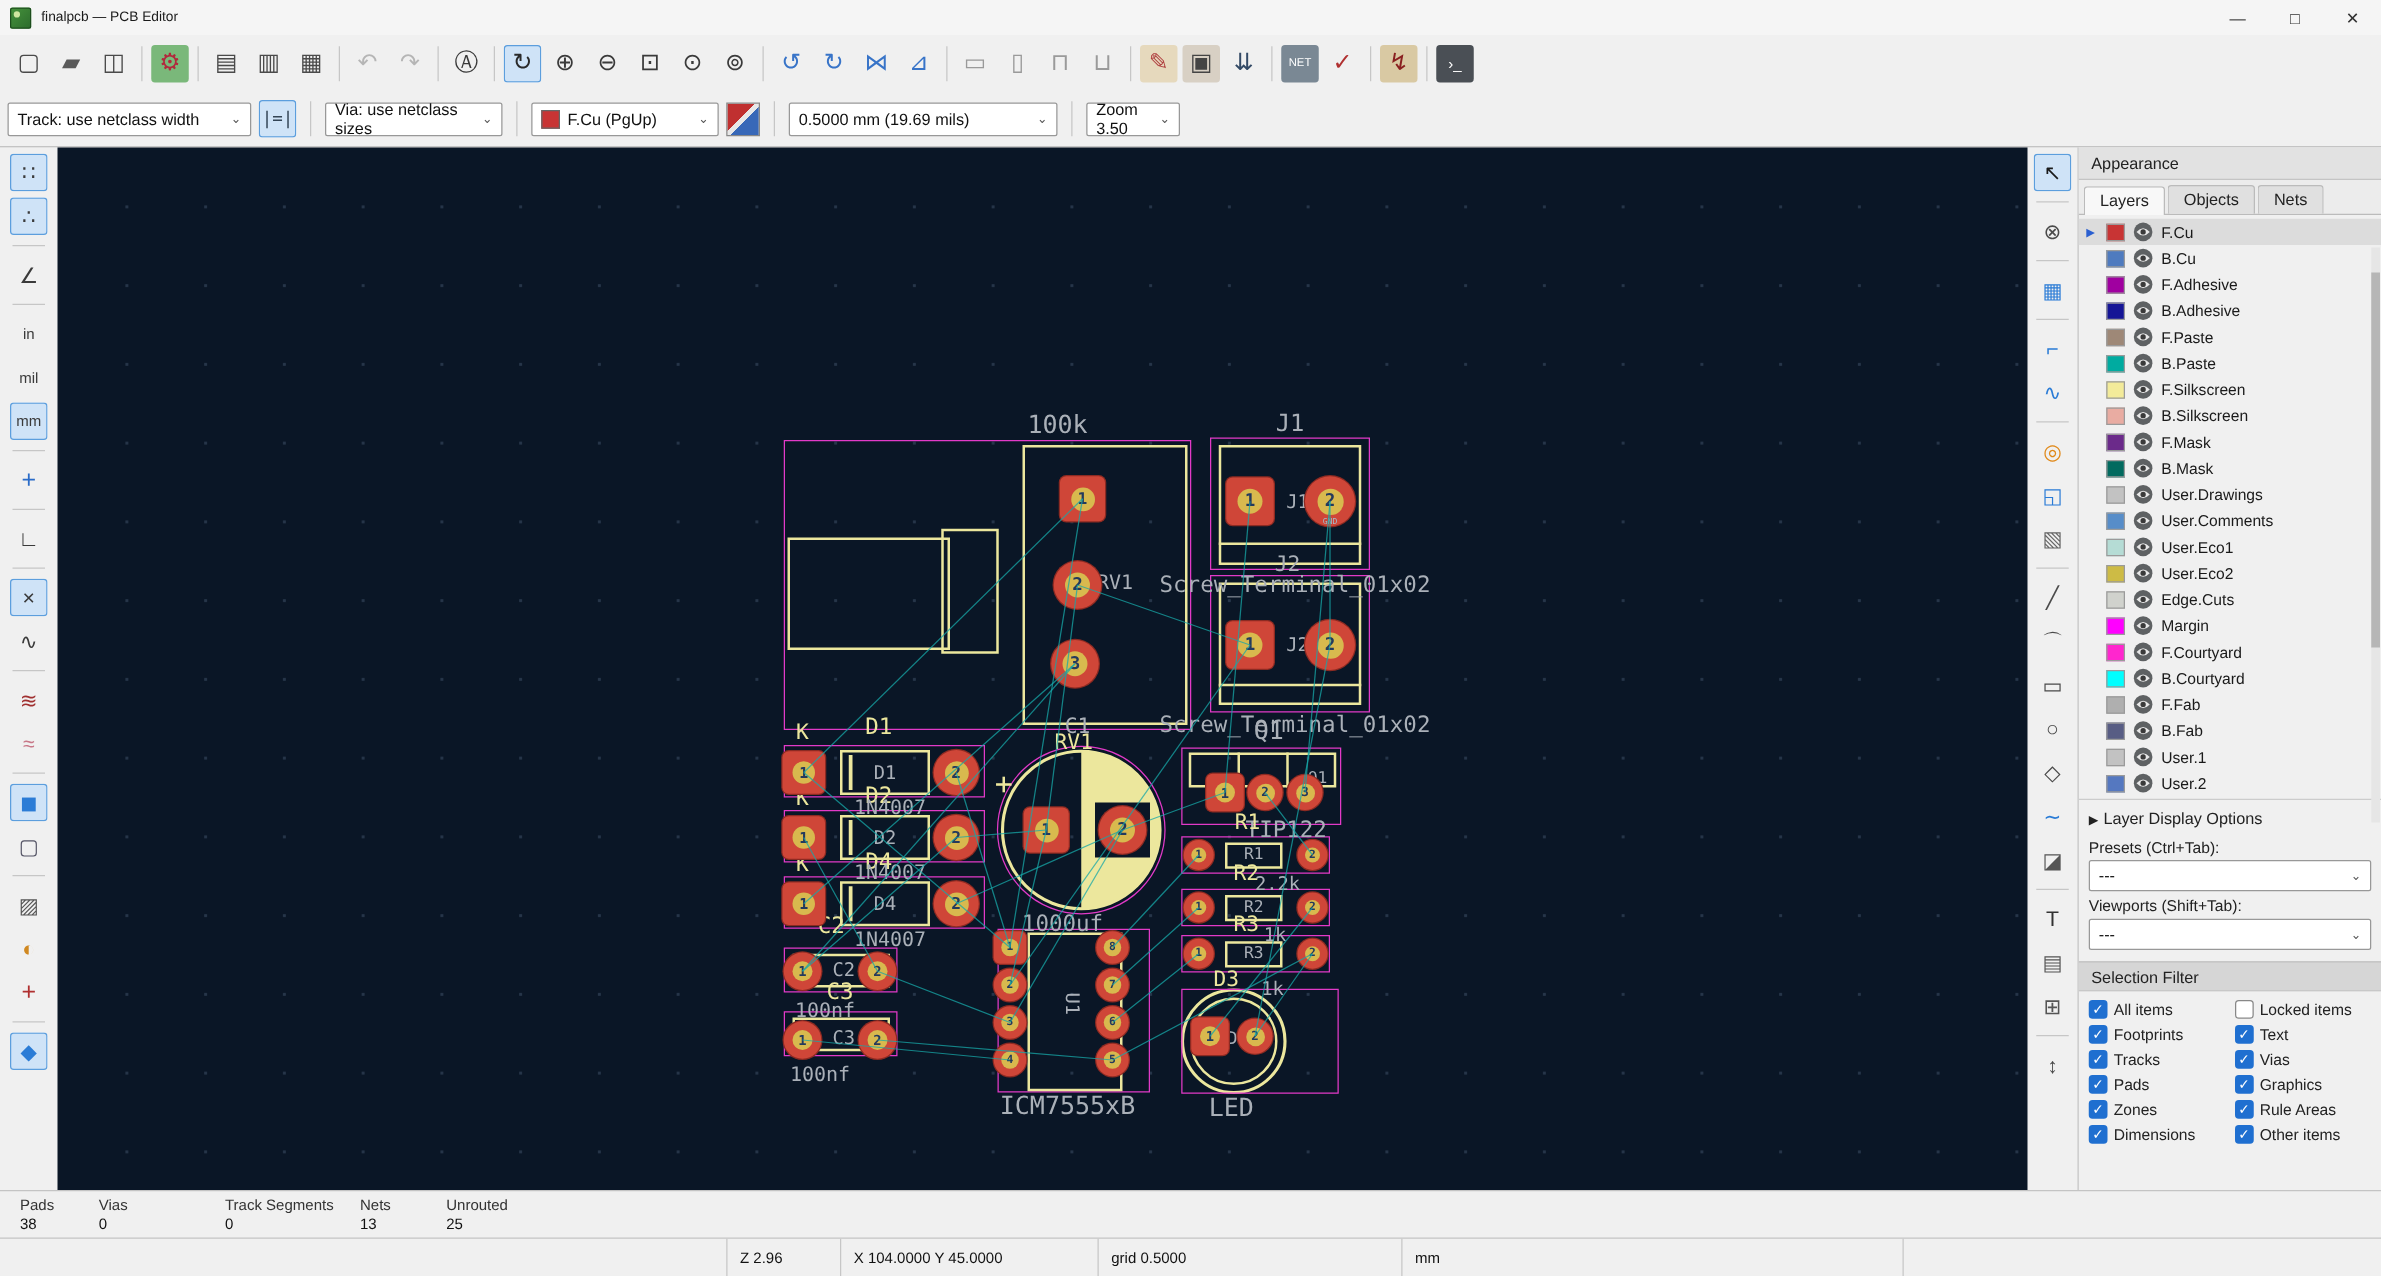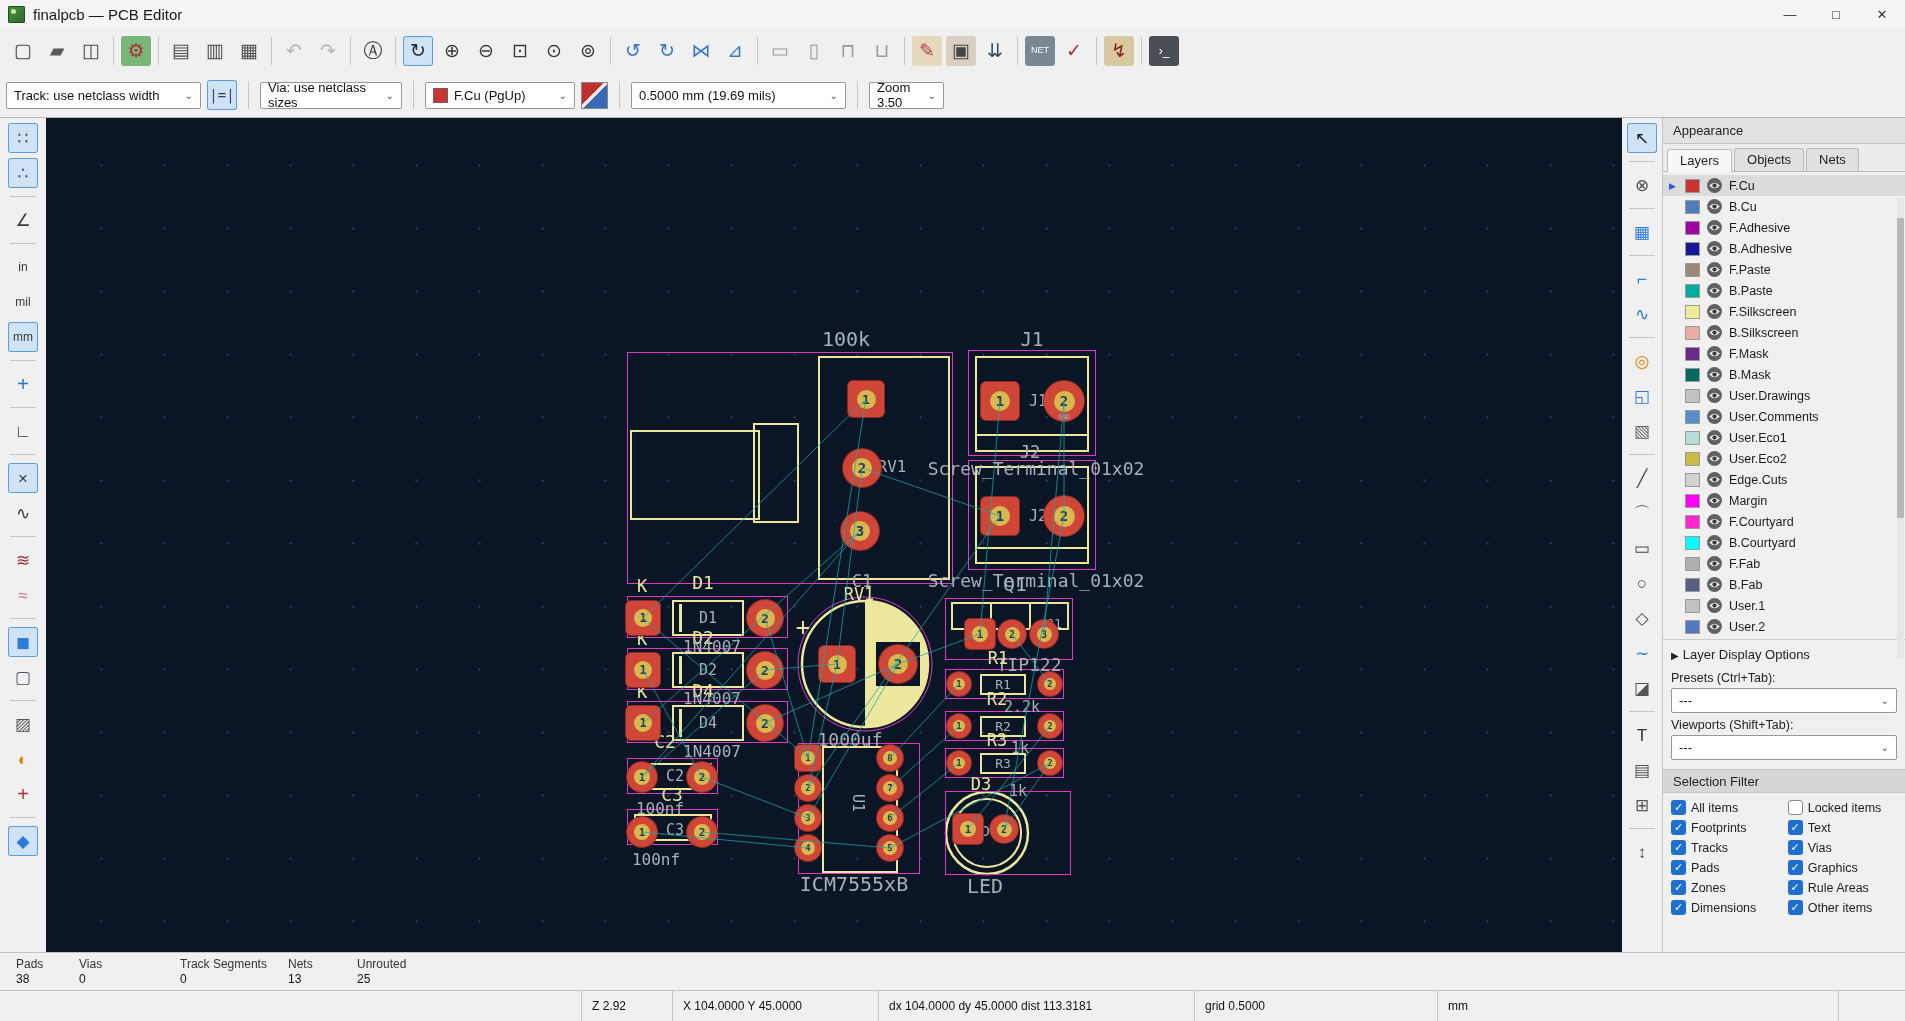--- a/index.html
+++ b/index.html
@@ -1,21 +1,21 @@
 <!DOCTYPE html>
 <html><head>
 <meta charset="utf-8">
 <style>
 *{box-sizing:border-box;margin:0;padding:0}
 body{font-family:"Liberation Sans",sans-serif;font-size:13px;color:#222;background:#888}
 .window{width:1905px;height:1021px;background:#f0f0f0;display:flex;flex-direction:column;overflow:hidden;position:relative}
 .titlebar{height:28px;background:#f5f5f5;display:flex;align-items:center;padding-left:8px;gap:8px;flex:0 0 auto}
 .appicon{width:17px;height:17px;border-radius:2px;background:linear-gradient(135deg,#46933c,#2c6b2c);position:relative;box-shadow:inset 0 0 0 1px #1e4d1e}
 .appicon:after{content:"";position:absolute;left:3px;top:3px;width:5px;height:5px;border-radius:50%;background:#cfe6a0}
-.ttl{font-size:15px;color:#1a1a1a}
+.ttl{font-size:11px;color:#1a1a1a}
 .wbtns{margin-left:auto;display:flex;height:100%}
 .wbtn{width:46px;display:flex;align-items:center;justify-content:center;font-size:13px;color:#333}
 .menubar{height:24px;display:flex;align-items:center;padding-left:4px}
 .menu-item{padding:3px 11px;font-size:13px;color:#1a1a1a}
 .toolbar{height:45px;display:flex;align-items:center;padding:0 6px;flex:0 0 auto}
 #tb-row2{border-bottom:1px solid #b5b5b5;gap:6px}
 .tbtn{width:30px;height:30px;margin:0 2px;display:flex;align-items:center;justify-content:center;border-radius:3px;font-size:19px;line-height:1}
 .tbtn.active{background:#cfe3f7;box-shadow:0 0 0 1px #5c9edd inset}
 .tbtn.disabled{opacity:.35}
 .tsep{width:1px;height:28px;background:#c6c6c6;margin:0 5px;flex:0 0 auto}
@@ -971,21 +971,20 @@
         <span class="val">13</span>
       </div>
     <div class="stat st4">
         <span class="lab">Unrouted</span>
         <span class="val">25</span>
       </div>
   </div>
 
   <div class="status2">
     <div class="seg first sg0"></div>
-    <div class="seg sg1">Z 2.92</div>
+    <div class="seg sg1">Z 2.96</div>
     <div class="seg sg2">X 104.0000  Y 45.0000</div>
-    <div class="seg sg3">dx 104.0000  dy 45.0000  dist 113.3181</div>
     <div class="seg sg4">grid 0.5000</div>
     <div class="seg sg5">mm</div>
     <div class="seg sg6"></div>
   </div>
 
 </div>
 
 </body></html>

